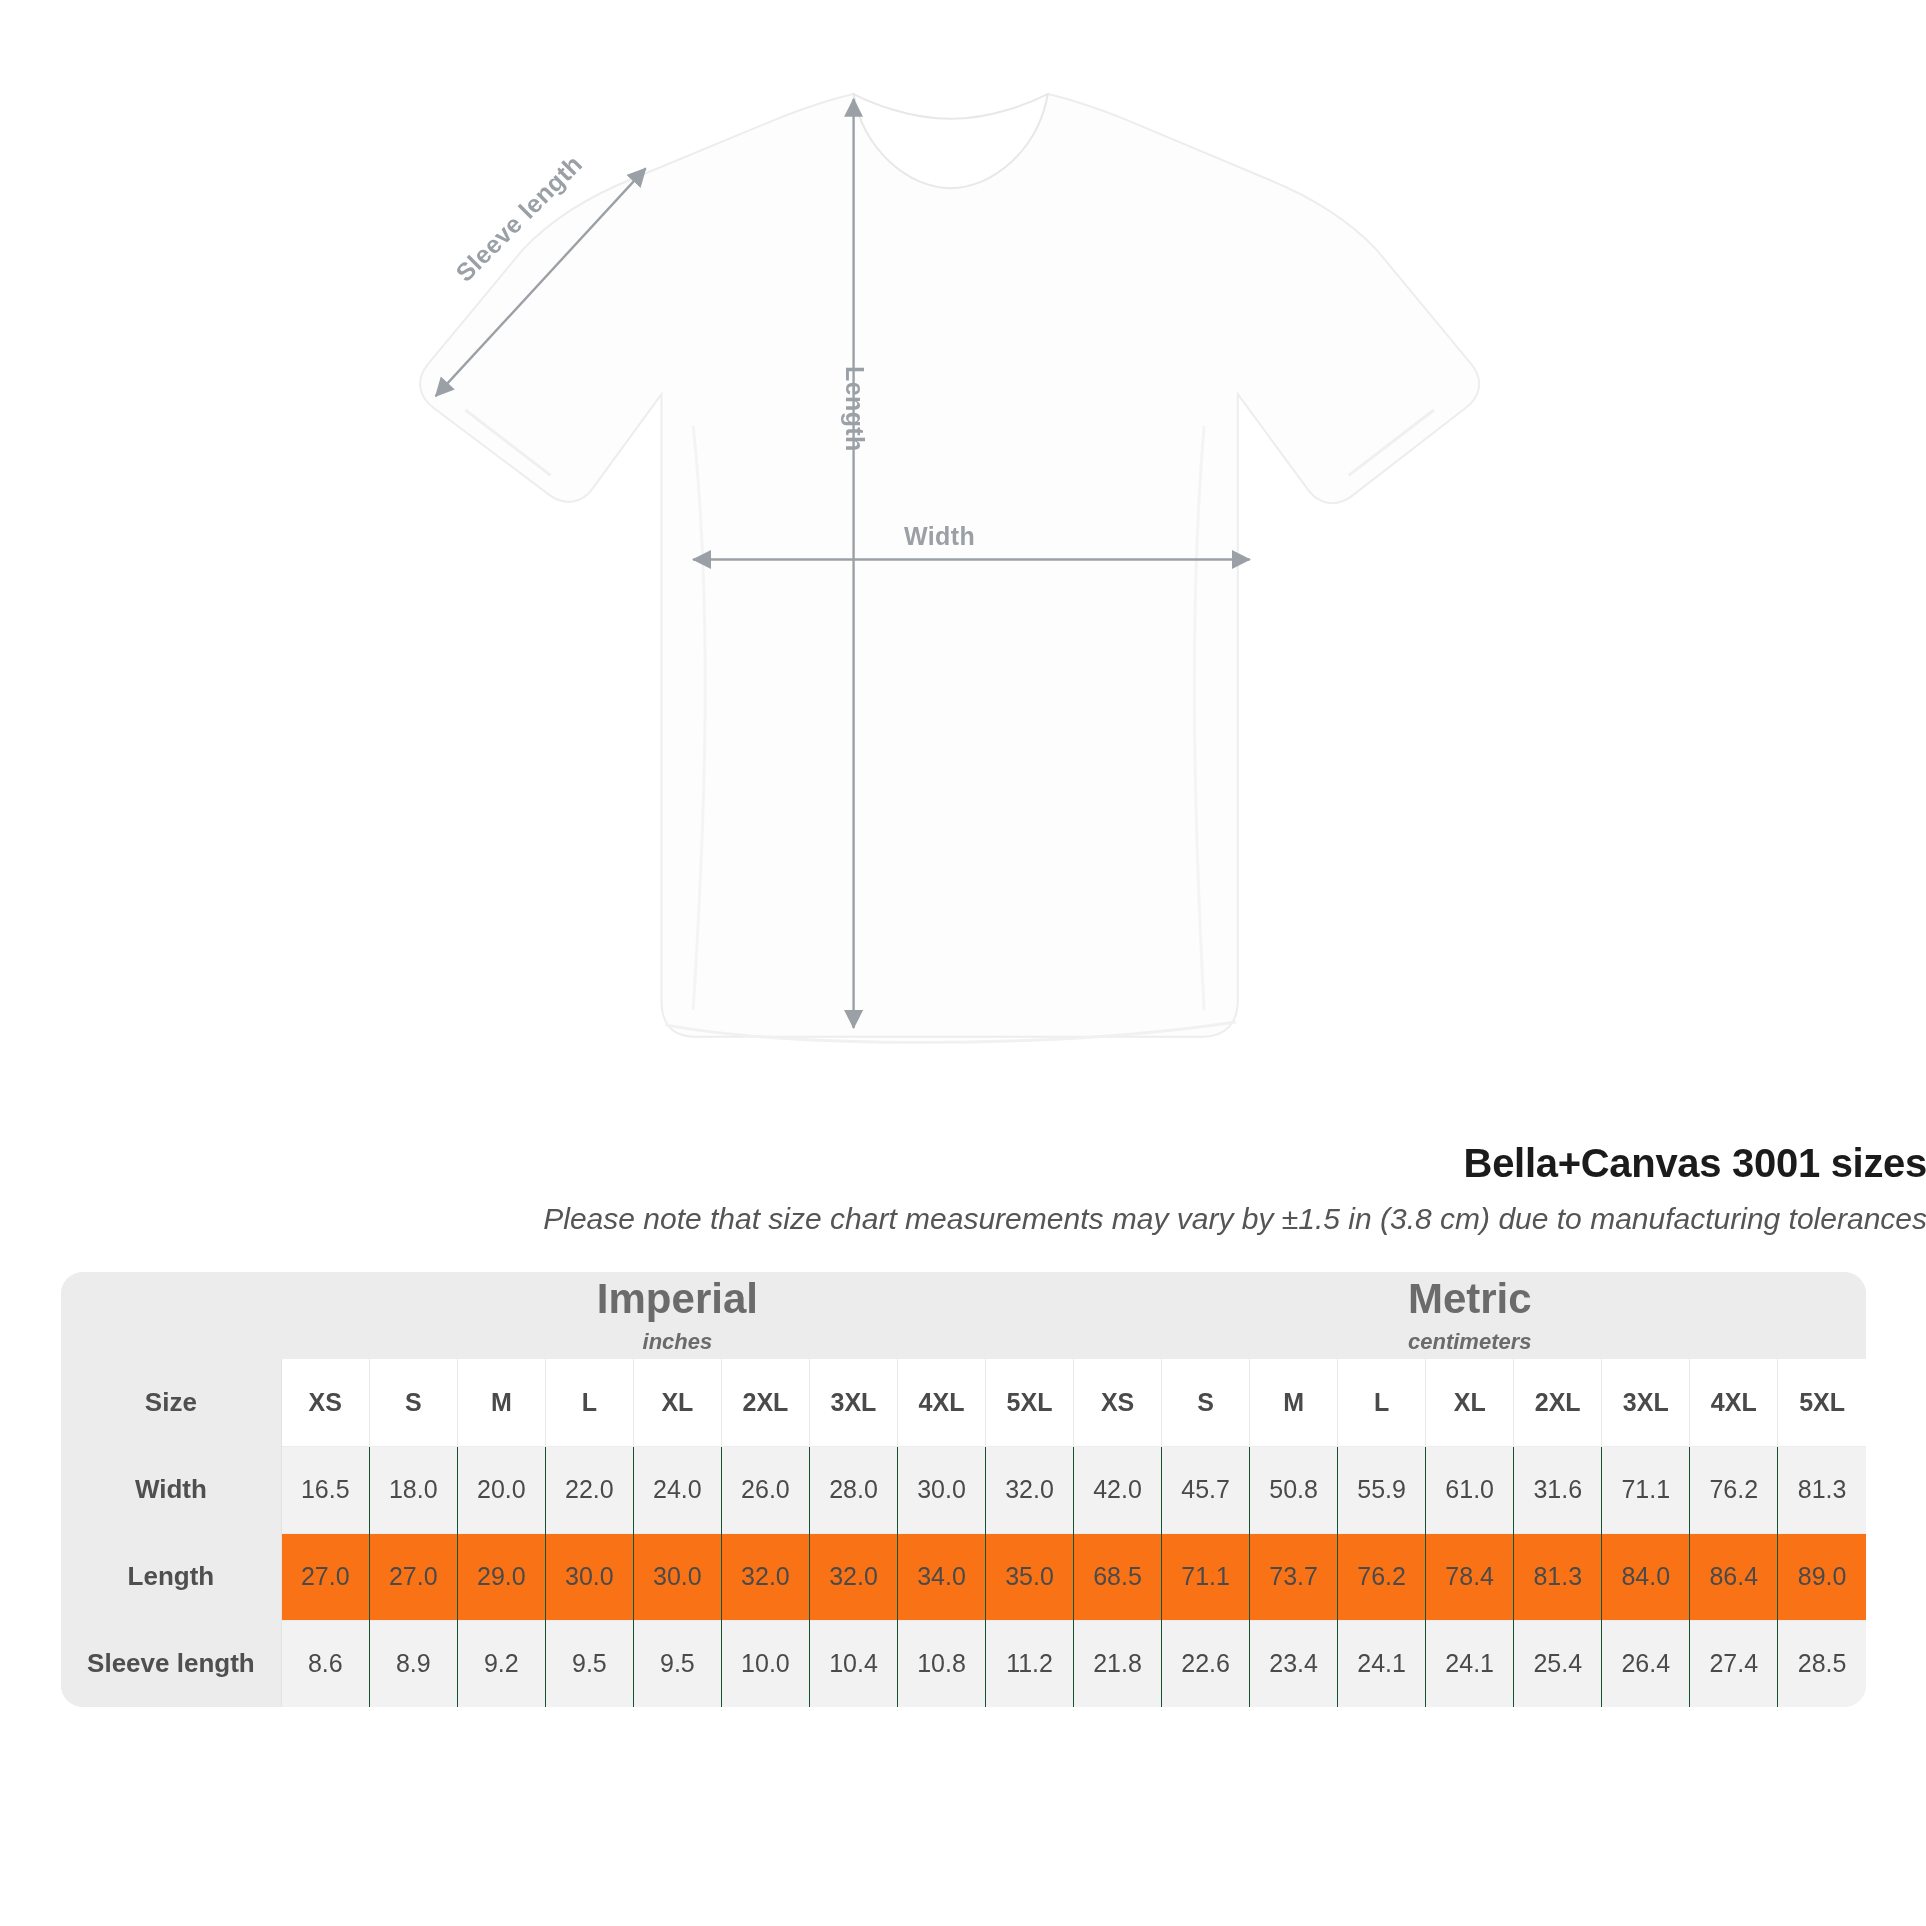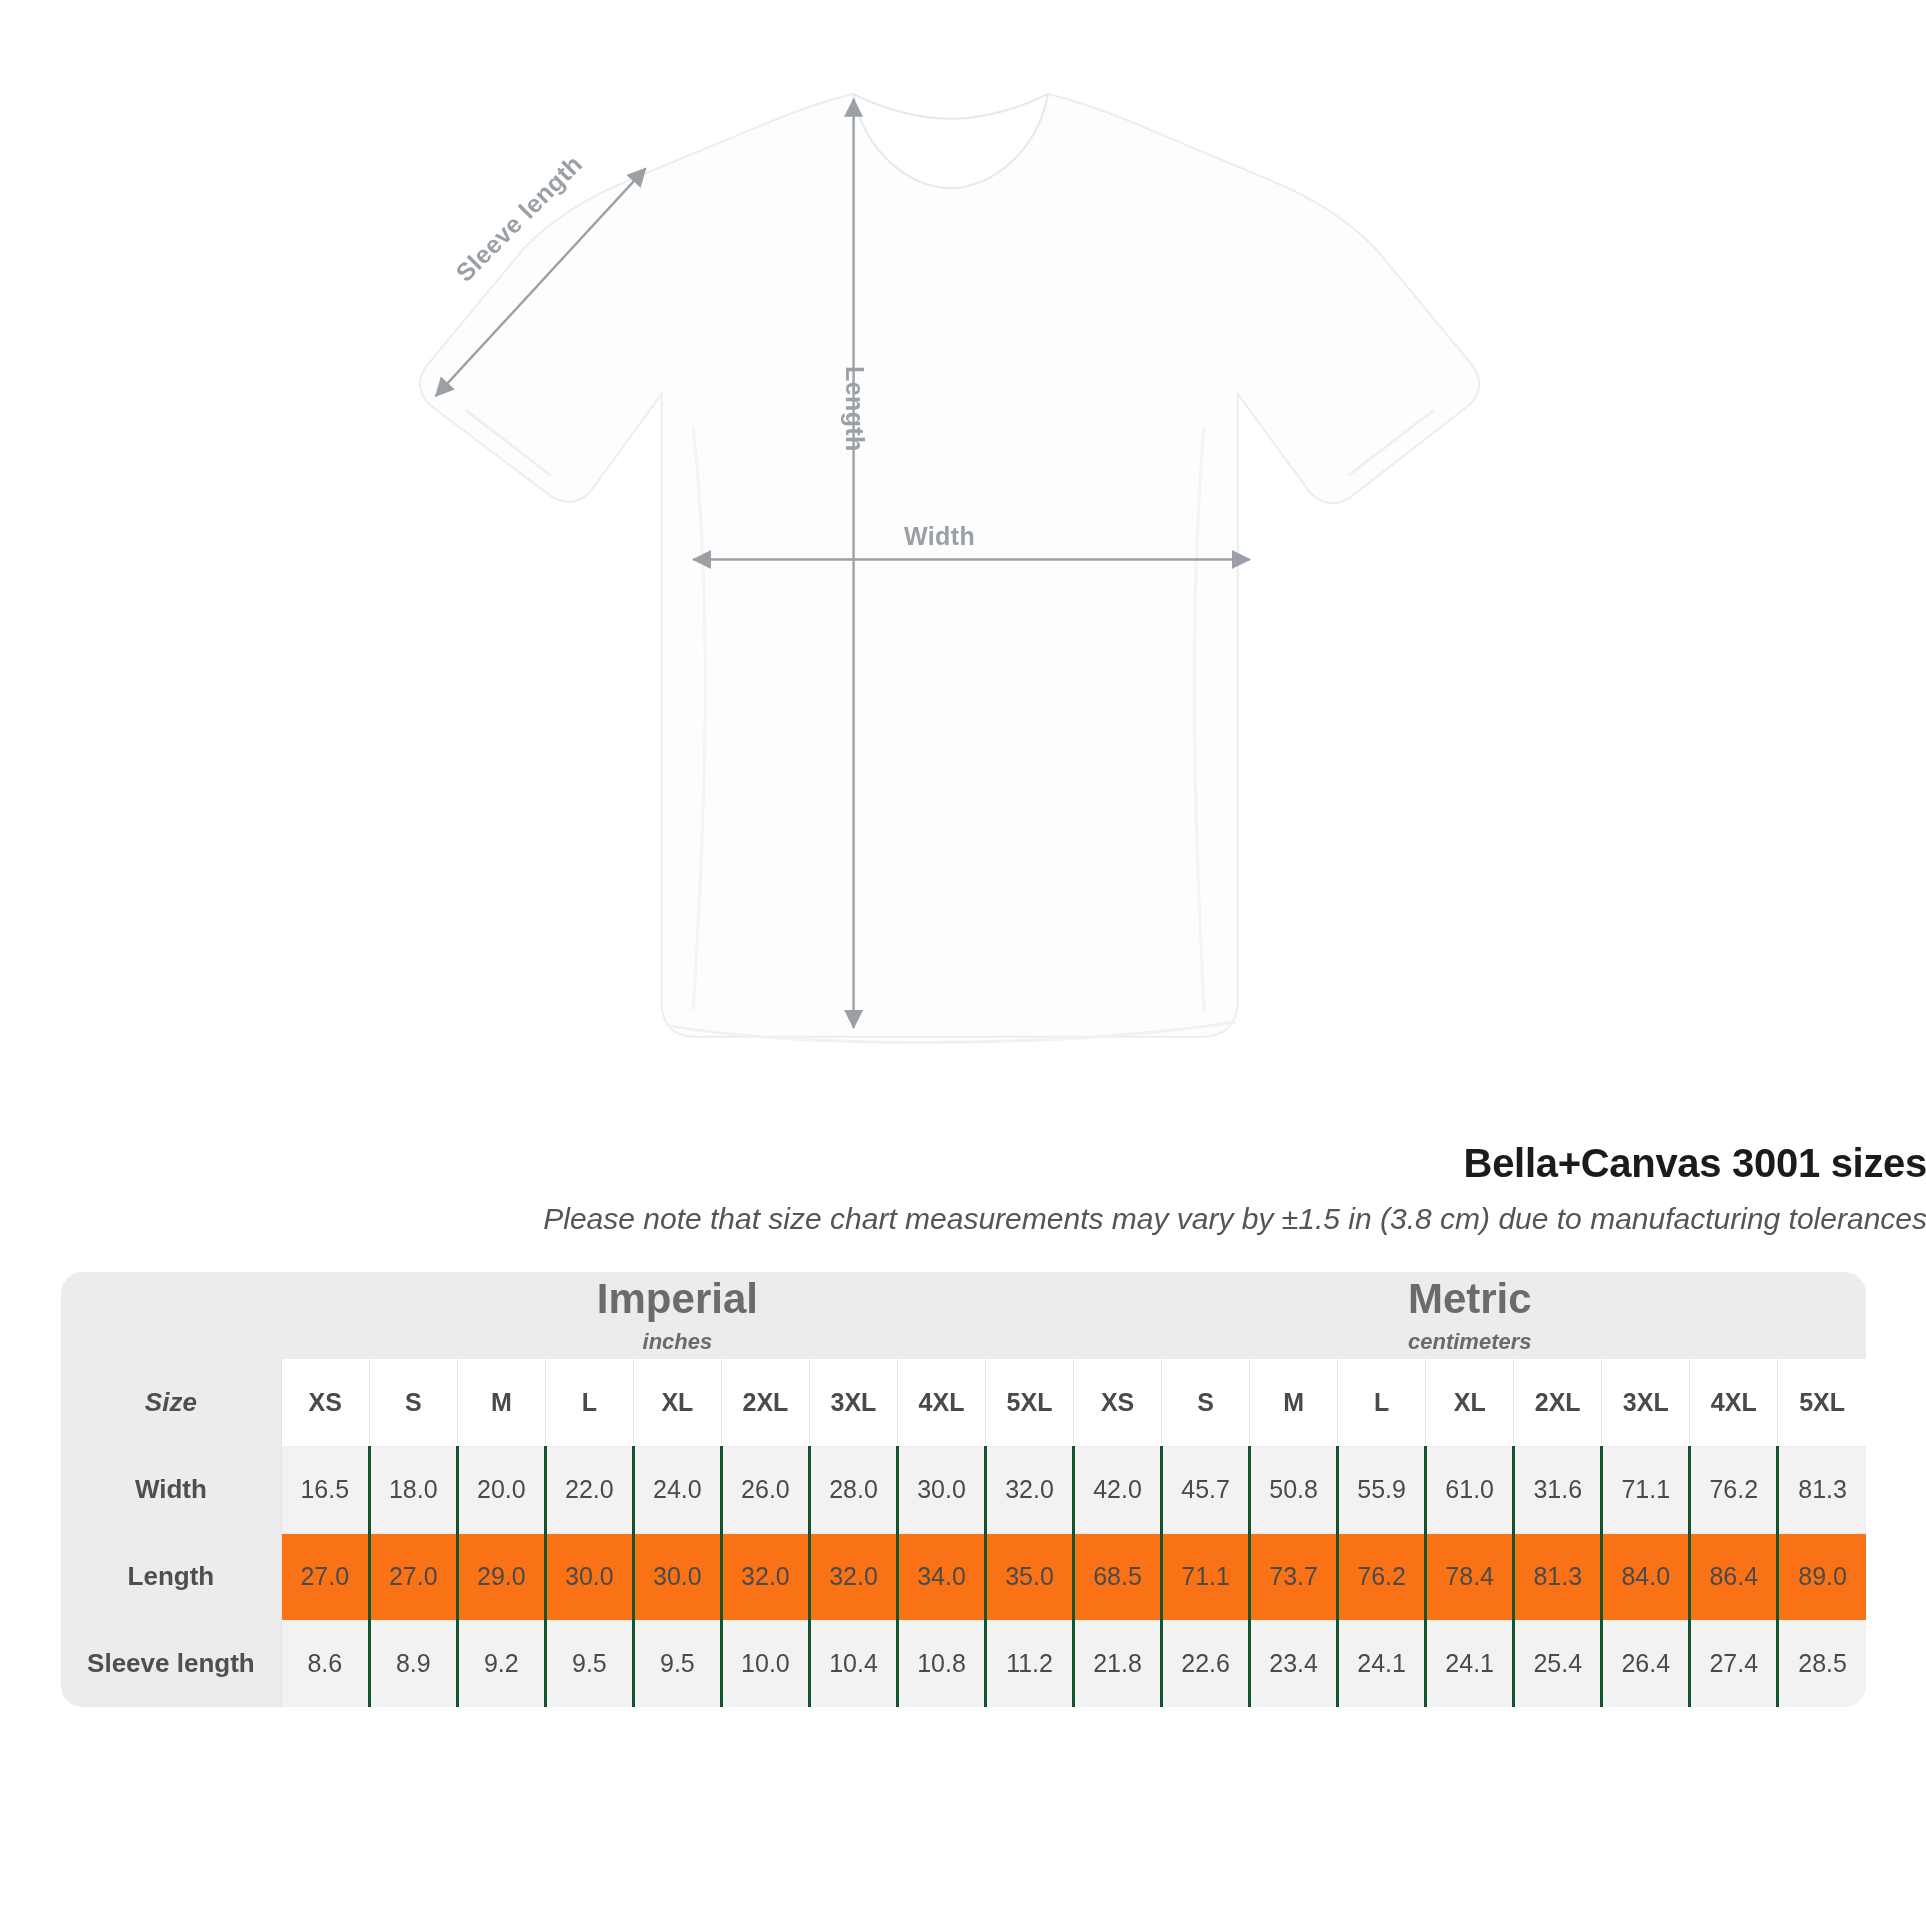--- a/index.html
+++ b/index.html
@@ -116,26 +116,25 @@
     font-size: 25px;
     color: #555;
     height: 93px;
     border-right: 1px solid #e9e9e9;
   }
   .hdr-row th:first-child {
     background: #ececec;
     font-size: 26px;
     color: #4f4f4f;
     border-right: 1px solid #e2e2e2;
-    font-style: italic;
   }
   .hdr-row th:last-child { border-right: none; }
 
   tbody tr td {
-    border-right: 3px solid #14532d;
+    border-right: 1px solid #14532d;
     border-top: 1px solid #ececec;
   }
   tbody tr td:last-child { border-right: none; }
   tbody tr.row-odd td { background: #f2f2f2; }
   tbody tr.row-even td { background: #f97316; }
   tbody tr td.rowhdr {
     background: #ececec;
     font-weight: bold;
     font-size: 26px;
     color: #4f4f4f;

